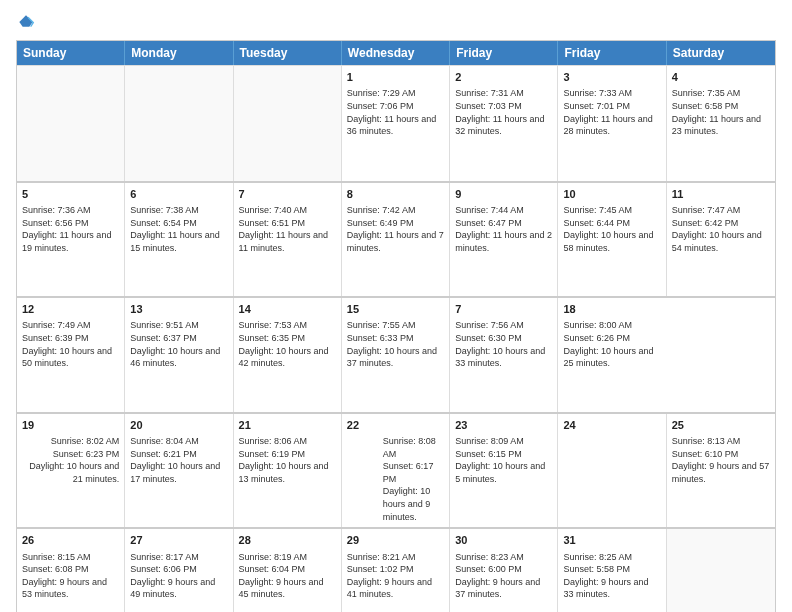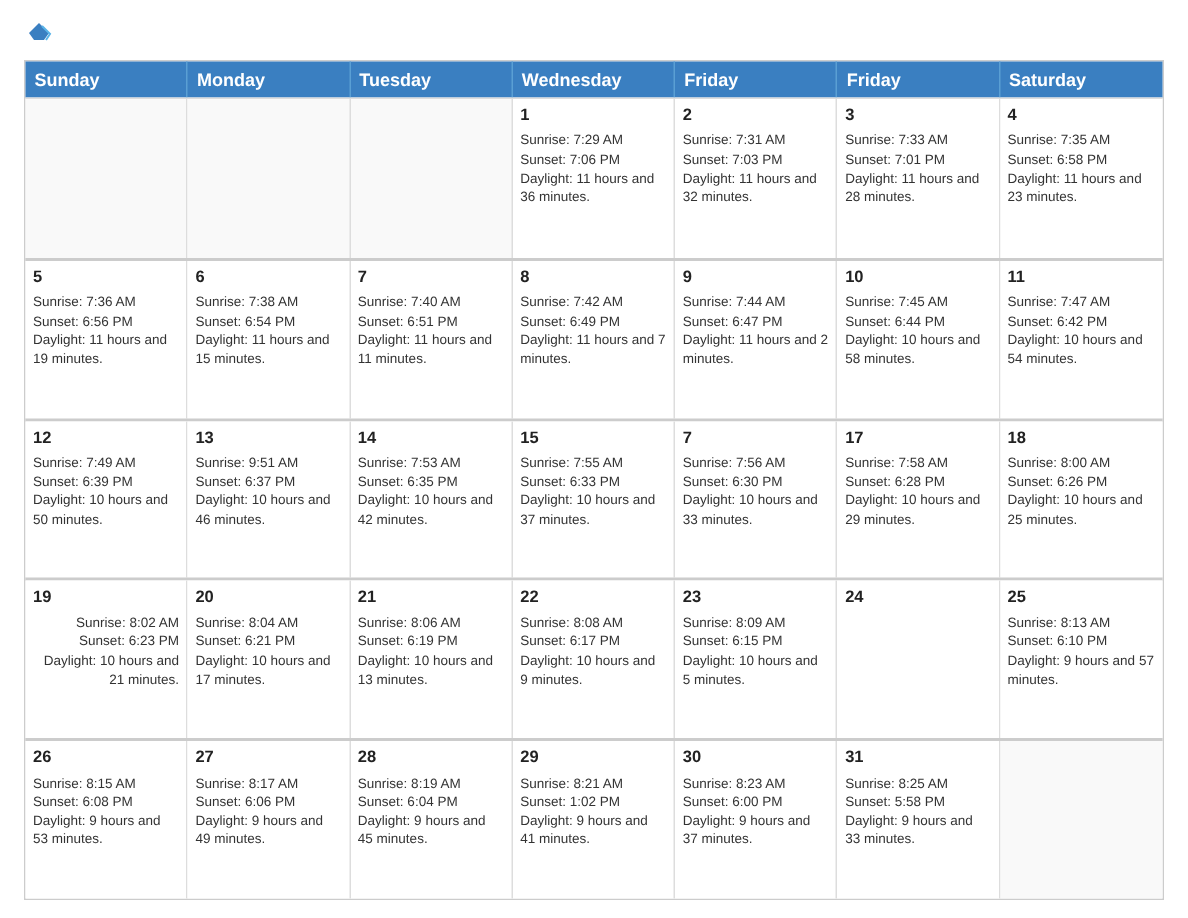--- a/index.html
+++ b/index.html
@@ -229,26 +229,20 @@
 Sunset: 6:33 PM
 Daylight: 10 hours and 37 minutes.</div>
           </div>
           <div class="cal-cell">
             <div class="day-num">7</div>
             <div class="cell-info" style="white-space: pre-line;">Sunrise: 7:56 AM
 Sunset: 6:30 PM
 Daylight: 10 hours and 33 minutes.</div>
           </div>
           <div class="cal-cell">
-            <div class="day-num">17</div>
-            <div class="cell-info" style="white-space: pre-line;">Sunrise: 7:58 AM
-Sunset: 6:28 PM
-Daylight: 10 hours and 29 minutes.</div>
-          </div>
-          <div class="cal-cell">
             <div class="day-num">18</div>
             <div class="cell-info" style="white-space: pre-line;">Sunrise: 8:00 AM
 Sunset: 6:26 PM
 Daylight: 10 hours and 25 minutes.</div>
           </div>
         </div>
         <div class="cal-row row-divider">
           <div class="cal-cell">
             <div class="day-num">19</div>
             <div class="cell-info" style="white-space: pre-line; text-align: right;">Sunrise: 8:02 AM
@@ -262,21 +256,21 @@
 Daylight: 10 hours and 17 minutes.</div>
           </div>
           <div class="cal-cell">
             <div class="day-num">21</div>
             <div class="cell-info" style="white-space: pre-line;">Sunrise: 8:06 AM
 Sunset: 6:19 PM
 Daylight: 10 hours and 13 minutes.</div>
           </div>
           <div class="cal-cell">
             <div class="day-num">22</div>
-            <div class="cell-info" style="white-space: pre-line;">Sunrise: 8:08 AM
+            <div class="cell-info" style="white-space: pre-line; margin-left: 36px;">Sunrise: 8:08 AM
 Sunset: 6:17 PM
 Daylight: 10 hours and 9 minutes.</div>
           </div>
           <div class="cal-cell">
             <div class="day-num">23</div>
             <div class="cell-info" style="white-space: pre-line;">Sunrise: 8:09 AM
 Sunset: 6:15 PM
 Daylight: 10 hours and 5 minutes.</div>
           </div>
           <div class="cal-cell">

